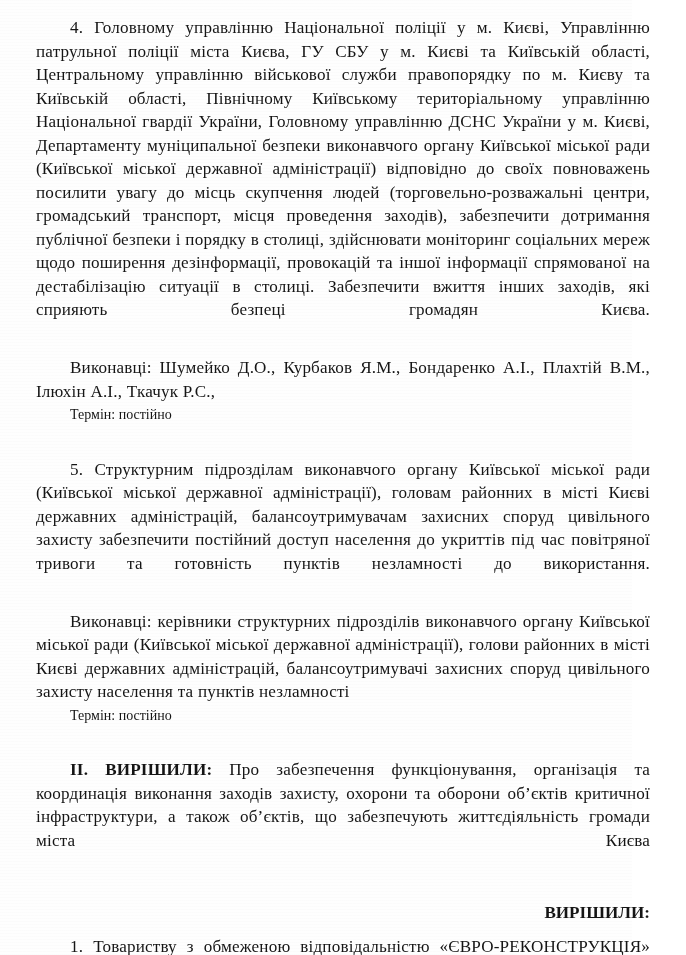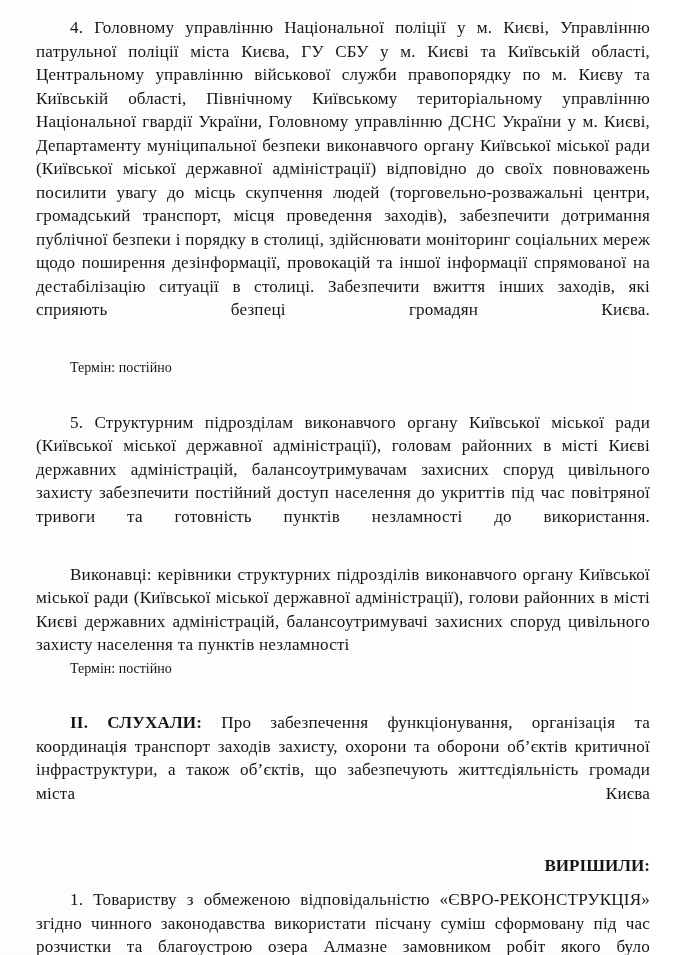--- a/index.html
+++ b/index.html
@@ -93,36 +93,37 @@
 
 <div class="page">
   <div class="doc-body">
 
     <div class="gap-md"></div>
 
     <p class="para indent">4. Головному управлінню Національної поліції у м. Києві, Управлінню патрульної поліції міста Києва, ГУ СБУ у м. Києві та Київській області, Центральному управлінню військової служби правопорядку по м. Києву та Київській області, Північному Київському територіальному управлінню Національної гвардії України, Головному управлінню ДСНС України у м. Києві, Департаменту муніципальної безпеки виконавчого органу Київської міської ради (Київської міської державної адміністрації) відповідно до своїх повноважень посилити увагу до місць скупчення людей (торговельно-розважальні центри, громадський транспорт, місця проведення заходів), забезпечити дотримання публічної безпеки і порядку в столиці, здійснювати моніторинг соціальних мереж щодо поширення дезінформації, провокацій та іншої інформації спрямованої на дестабілізацію ситуації в столиці. Забезпечити вжиття інших заходів, які сприяють безпеці громадян Києва.</p>
 
     <div class="gap-sm"></div>
 
+    <p class="para indent nostretch">Виконавці: Шумейко Д.О., Курбаков Я.М., Бондаренко А.І., Плахтій В.М., Ілюхін А.І., Ткачук Р.С.,</p>
 
     <p class="mini">Термін: постійно</p>
 
     <div class="gap-xl"></div>
 
     <p class="para indent">5. Структурним підрозділам виконавчого органу Київської міської ради (Київської міської державної адміністрації), головам районних в місті Києві державних адміністрацій, балансоутримувачам захисних споруд цивільного захисту забезпечити постійний доступ населення до укриттів під час повітряної тривоги та готовність пунктів незламності до використання.</p>
 
     <div class="gap-sm"></div>
 
     <p class="para indent nostretch">Виконавці: керівники структурних підрозділів виконавчого органу Київської міської ради (Київської міської державної адміністрації), голови районних в місті Києві державних адміністрацій, балансоутримувачі захисних споруд цивільного захисту населення та пунктів незламності</p>
 
     <p class="mini">Термін: постійно</p>
 
     <div class="gap-xl"></div>
 
-    <p class="para indent"><span class="bold">II. СЛУХАЛИ:</span><span> Про забезпечення функціонування, організація та координація транспорт заходів захисту, охорони та оборони об’єктів критичної інфраструктури, а також об’єктів, що забезпечують життєдіяльність громади міста Києва</span></p>
+    <p class="para indent"><span class="bold">II. ВИРІШИЛИ:</span><span> Про забезпечення функціонування, організація та координація виконання заходів захисту, охорони та оборони об’єктів критичної інфраструктури, а також об’єктів, що забезпечують життєдіяльність громади міста Києва</span></p>
 
     <div class="gap-lg"></div>
 
     <p class="heading-line">ВИРІШИЛИ:</p>
 
     <div class="gap-sm"></div>
 
     <p class="para indent">1. Товариству з обмеженою відповідальністю «ЄВРО-РЕКОНСТРУКЦІЯ» згідно чинного законодавства використати пісчану суміш сформовану під час розчистки та благоустрою озера Алмазне замовником робіт якого було Комунальне підприємство виконавчого органу Київської міської ради (Київської міської державної адміністрації) по охороні, утриманню та експлуатації земель водного фонду м. Києва «Плесо» для оборонних потреб при спорудженні захисних елементів об’єктів від можливих ракетних ударів.</p>
 
   </div>

